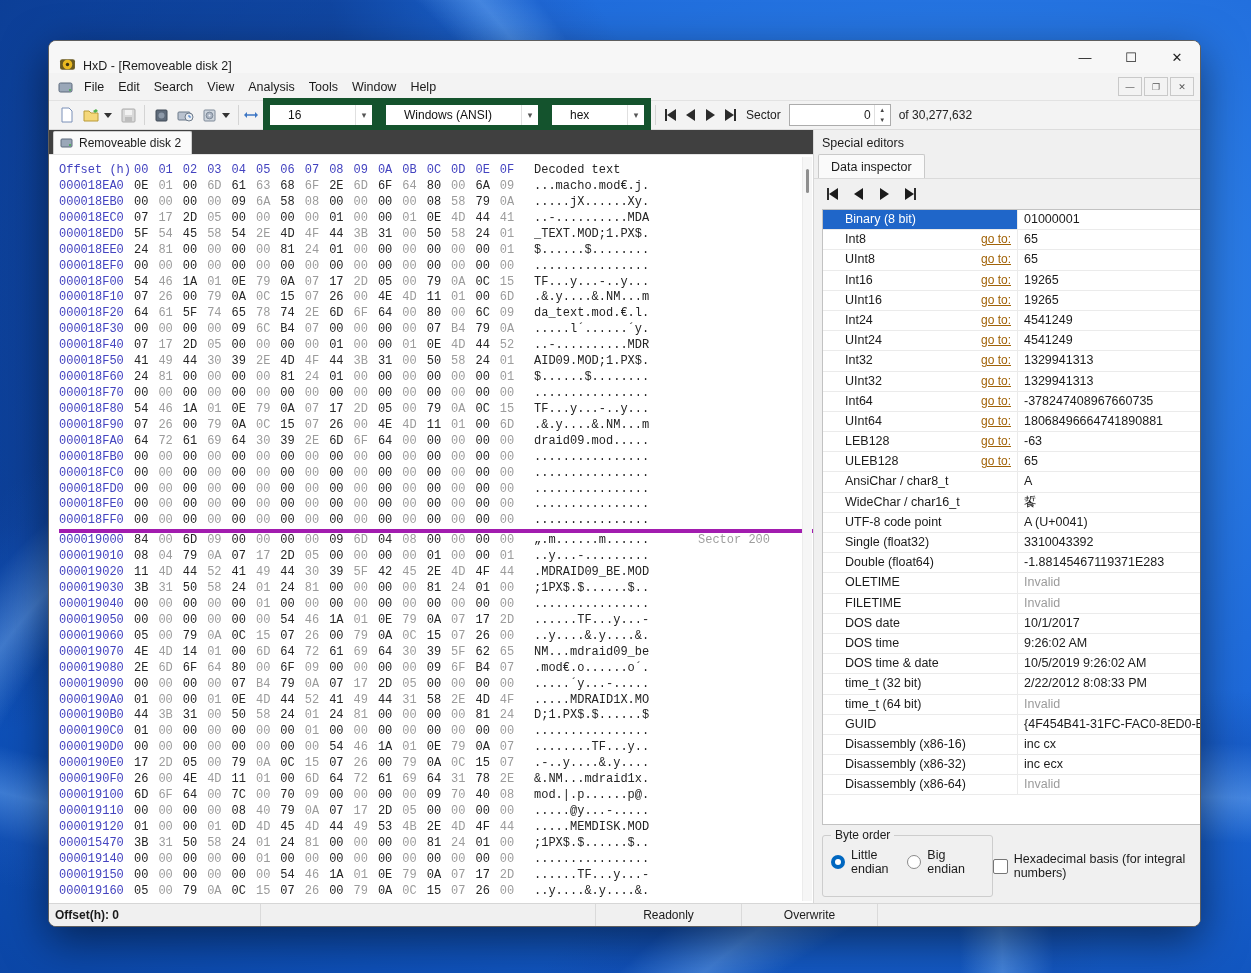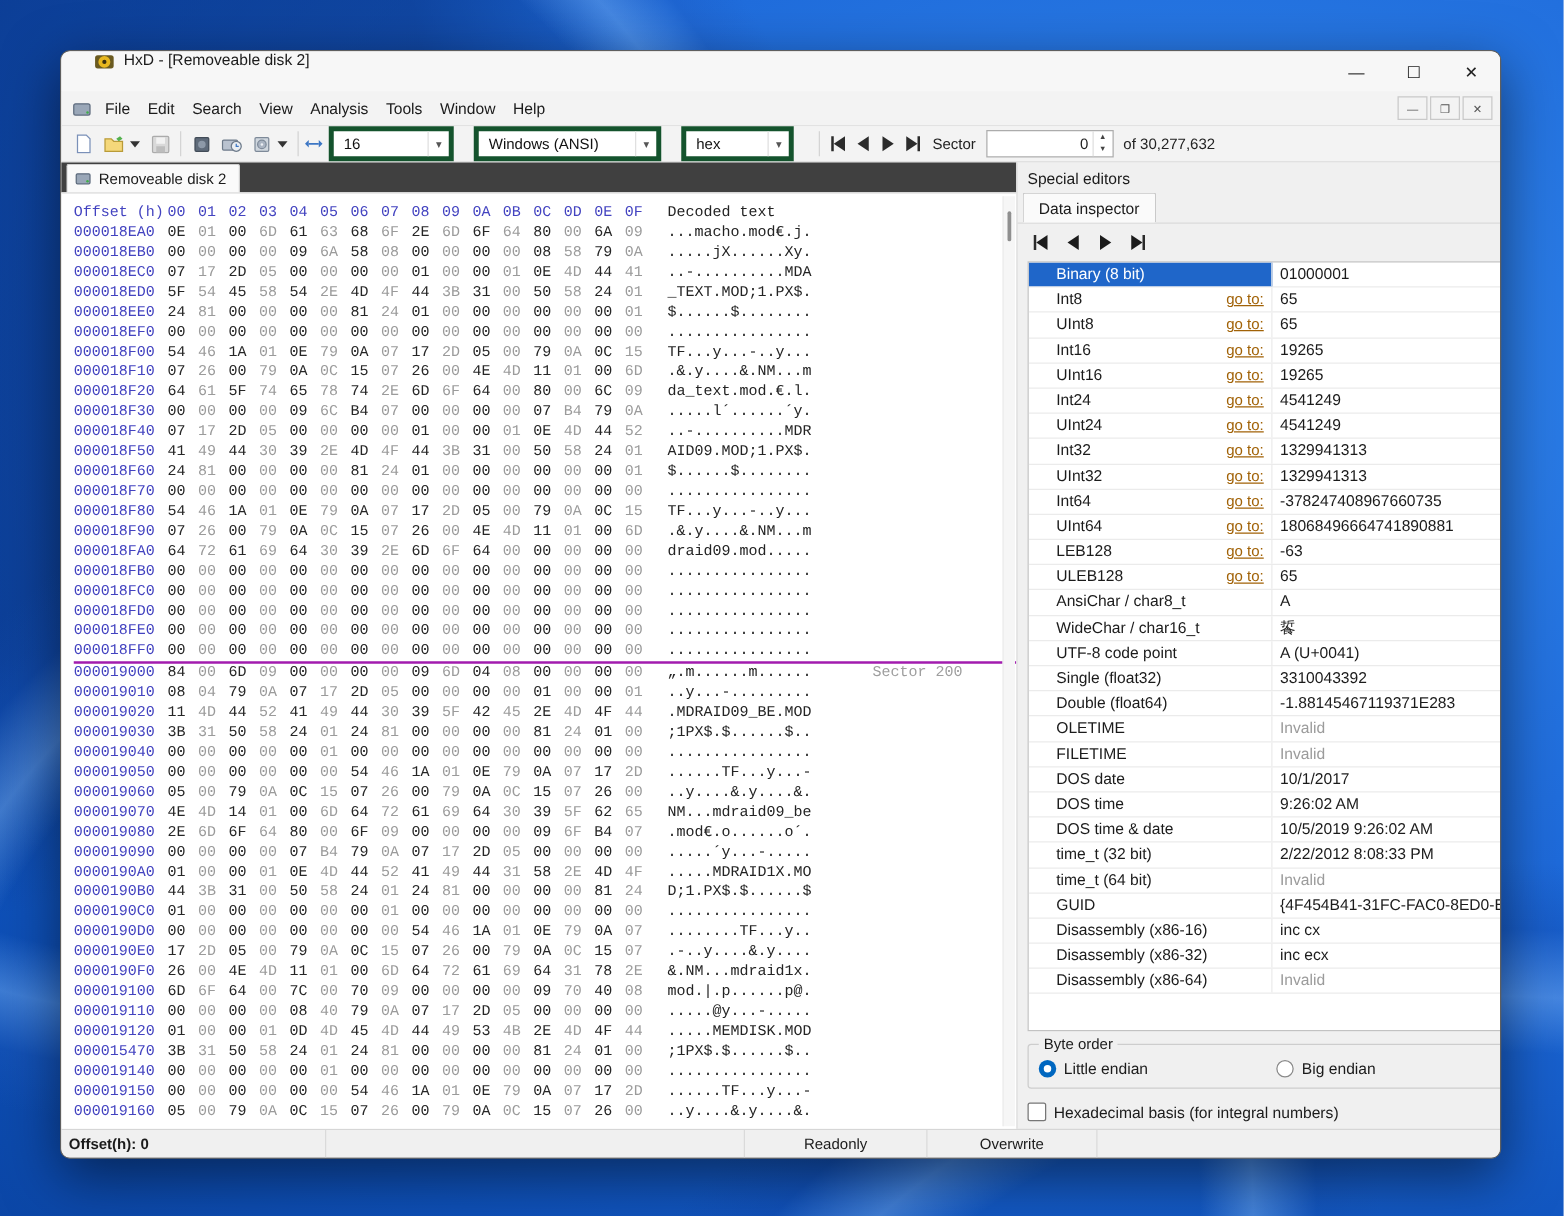--- a/index.html
+++ b/index.html
@@ -14,37 +14,37 @@
       background:radial-gradient(closest-side, transparent 60%, rgba(140,195,255,.40) 65%, rgba(20,80,180,.30) 71%, transparent 77%);}
   .r3{left:150px;top:500px;width:2100px;height:1800px;
       background:radial-gradient(closest-side, transparent 62%, rgba(150,200,255,.35) 67%, rgba(15,70,170,.3) 73%, transparent 79%);}
   .r4{left:-900px;top:-700px;width:1600px;height:1600px;
       background:radial-gradient(closest-side, rgba(8,45,120,.55) 55%, rgba(8,45,120,.25) 70%, transparent 80%);}
 
   
   .win{position:absolute;left:48px;top:40px;width:1151px;height:885px;background:#f3f3f3;
        border-radius:8px;border:1px solid #5f5f5f;box-shadow:0 14px 44px rgba(0,0,0,.5);
        display:flex;flex-direction:column;overflow:hidden;}
-  .titlebar{height:32px;display:flex;align-items:flex-start;background:#f7f7f7;flex:none;padding-left:26px;}
+  .titlebar{height:32px;display:flex;align-items:flex-end;background:#f7f7f7;flex:none;padding-left:10px;}
   .title-text{font-size:12.5px;color:#1b1b1b;margin-left:7px;flex:1;}
   .caption-btns{display:flex;height:100%;}
   .cap{width:46px;display:flex;align-items:center;justify-content:center;font-size:13px;color:#222;cursor:default;}
   .appicon{width:17px;height:17px;flex:none;}
 
   .menubar{height:27px;display:flex;align-items:center;background:#f3f3f3;border-bottom:1px solid #e2e2e2;padding-left:8px;flex:none;}
   .menuitem{font-size:12.5px;color:#1b1b1b;padding:4px 7px;}
   .menu-icon{width:18px;height:16px;margin-right:2px;}
   .mdi-btns{margin-left:auto;display:flex;margin-right:6px;}
   .mdi{width:22px;height:17px;border:1px solid #c9c9c9;background:#f3f3f3;display:flex;align-items:center;justify-content:center;font-size:9px;color:#555;margin-left:2px;}
 
   .toolbar{height:28px;display:flex;align-items:center;background:#f3f3f3;border-bottom:1px solid #dcdcdc;padding-left:6px;flex:none;font-size:12px;color:#222;}
   .tbtn{width:24px;height:22px;display:flex;align-items:center;justify-content:center;}
   .tb-sep{width:1px;height:20px;background:#d4d4d4;margin:0 4px;}
   .drop-caret{width:0;height:0;border-left:4px solid transparent;border-right:4px solid transparent;border-top:5px solid #333;margin:0 4px 0 1px;}
-  .combo{height:20px;background:#fff;border:4px solid #14532d;display:flex;align-items:center;font-size:12px;color:#111;padding-left:8px;margin-right:16px;}
+  .combo{height:20px;background:#fff;border:7px solid #14532d;display:flex;align-items:center;font-size:12px;color:#111;padding-left:18px;margin-right:0;}
   .combo .chev{margin-left:auto;width:16px;height:100%;display:flex;align-items:center;justify-content:center;border-left:1px solid #e0e0e0;color:#555;font-size:9px;}
   .c16{width:84px;} .cenc{width:134px;} .chex{width:74px;gap:32px;}
   .navbtn{width:20px;height:20px;display:flex;align-items:center;justify-content:center;}
   .tri-l{width:0;height:0;border-top:6px solid transparent;border-bottom:6px solid transparent;border-right:9px solid #2b2b2b;}
   .tri-r{width:0;height:0;border-top:6px solid transparent;border-bottom:6px solid transparent;border-left:9px solid #2b2b2b;}
   .bar-v{width:2px;height:12px;background:#2b2b2b;}
   .sector-label{margin:0 8px 0 6px;}
   .spin{width:100px;height:20px;background:#fff;border:1px solid #acacac;display:flex;align-items:center;}
   .spin-val{flex:1;text-align:right;padding-right:3px;font-size:12px;}
   .spin-arrows{width:15px;height:100%;display:flex;flex-direction:column;border-left:1px solid #e0e0e0;}
@@ -61,21 +61,21 @@
            font-family:"Liberation Mono","DejaVu Sans Mono",monospace;font-size:12px;}
   .hex-inner{padding:6px 0 0 10px;}
   .hex-header{display:flex;height:18px;line-height:18px;color:#4343c0;}
   .col-offset{width:75px;flex:none;color:#4343c0;}
   .col-bytes{width:390px;flex:none;display:flex;}
   .byte{width:24.4px;flex:none;display:inline-block;}
   .col-text{width:126px;flex:none;margin-left:10px;color:#232323;white-space:pre;}
   .hex-row{display:flex;height:15.93px;line-height:15.93px;position:relative;}
   .b-dark{color:#262626;} .b-light{color:#9b9b9b;}
   .hb{color:#4343c0;}
-  .sector-break{border-top:2px solid #a21caf;}
+  .sector-break{border-top:4px solid #a21caf;}
   .row-annotation{color:#9e9e9e;margin-left:38px;white-space:pre;}
   .hex-scroll{position:absolute;top:2px;right:1px;width:9px;bottom:2px;background:#f6f6f6;border-left:1px solid #ececec;}
   .hex-thumb{position:absolute;top:12px;left:3px;width:3px;height:24px;background:#8f8f8f;border-radius:2px;}
 
   
   .panel{flex:1;background:#f0f0f0;border-left:1px solid #d8d8d8;display:flex;flex-direction:column;min-height:0;font-size:12.5px;color:#1b1b1b;}
   .panel-header{height:21px;flex:none;display:flex;align-items:center;padding:2px 8px 0 8px;}
   .panel-title{flex:1;}
   .panel-close{font-size:11px;color:#333;font-weight:bold;}
   .insp-tabs{height:25px;flex:none;display:flex;align-items:flex-end;padding-left:4px;border-bottom:1px solid #dadada;}
@@ -85,21 +85,21 @@
   .insp-nav .navbtn .tri-r{border-left-color:#1b1b1b;}
   .insp-grid{margin:0 10px 0 8px;background:#fff;border:1px solid #c2c2c2;height:614px;flex:none;overflow:hidden;}
   .insp-row{display:flex;height:19.2px;line-height:19.2px;border-bottom:1px solid #ebebeb;}
   .insp-name{width:172px;flex:none;display:flex;padding-left:22px;border-right:1px solid #ebebeb;align-items:center;}
   .insp-name > span{flex:1;}
   .goto-link{color:#a16207;text-decoration:underline;margin-right:6px;font-size:12px;}
   .insp-value{flex:1;padding-left:6px;white-space:nowrap;overflow:hidden;}
   .insp-row.selected .insp-name{background:#1f66c9;}
   .insp-row.selected .insp-name > span{color:#fff;}
   .invalid{color:#9b9b9b;}
-  .panel-bottom{flex:1;display:flex;flex-direction:column;justify-content:space-between;padding:0 10px 6px 8px;}
+  .panel-bottom{flex:1;display:flex;flex-direction:row;justify-content:center;padding:0 10px 6px 8px;}
   .groupbox{border:1px solid #cdcdcd;border-radius:3px;position:relative;padding:12px 8px 8px 8px;margin-top:10px;}
   .group-label{position:absolute;top:-8px;left:8px;background:#f0f0f0;padding:0 4px;font-size:12px;}
   .radio-row{display:flex;align-items:center;}
   .radio{width:14px;height:14px;border-radius:50%;flex:none;margin-right:6px;}
   .radio.on{background:#0067c0;position:relative;}
   .radio.on::after{content:"";position:absolute;left:4px;top:4px;width:6px;height:6px;border-radius:50%;background:#fff;}
   .radio.off{background:#fff;border:1px solid #8a8a8a;box-sizing:border-box;}
   .radio-item{display:flex;align-items:center;width:50%;}
   .checkbox-row{display:flex;align-items:center;margin-top:10px;}
   .checkbox{width:13px;height:13px;background:#fff;border:1px solid #767676;border-radius:2px;margin-right:6px;flex:none;}

